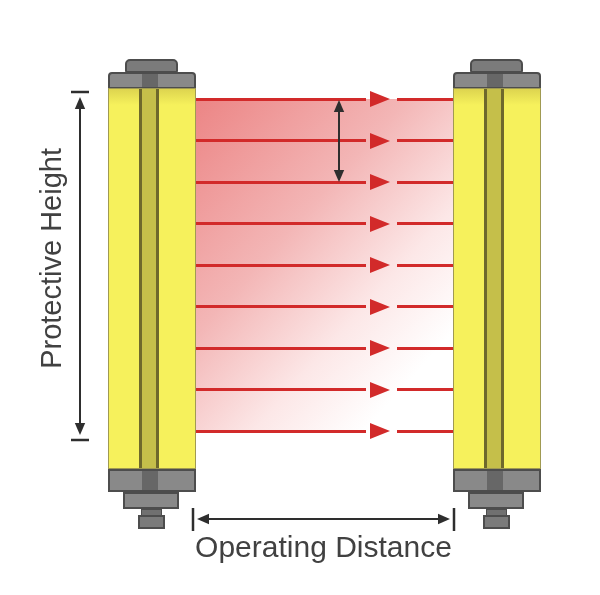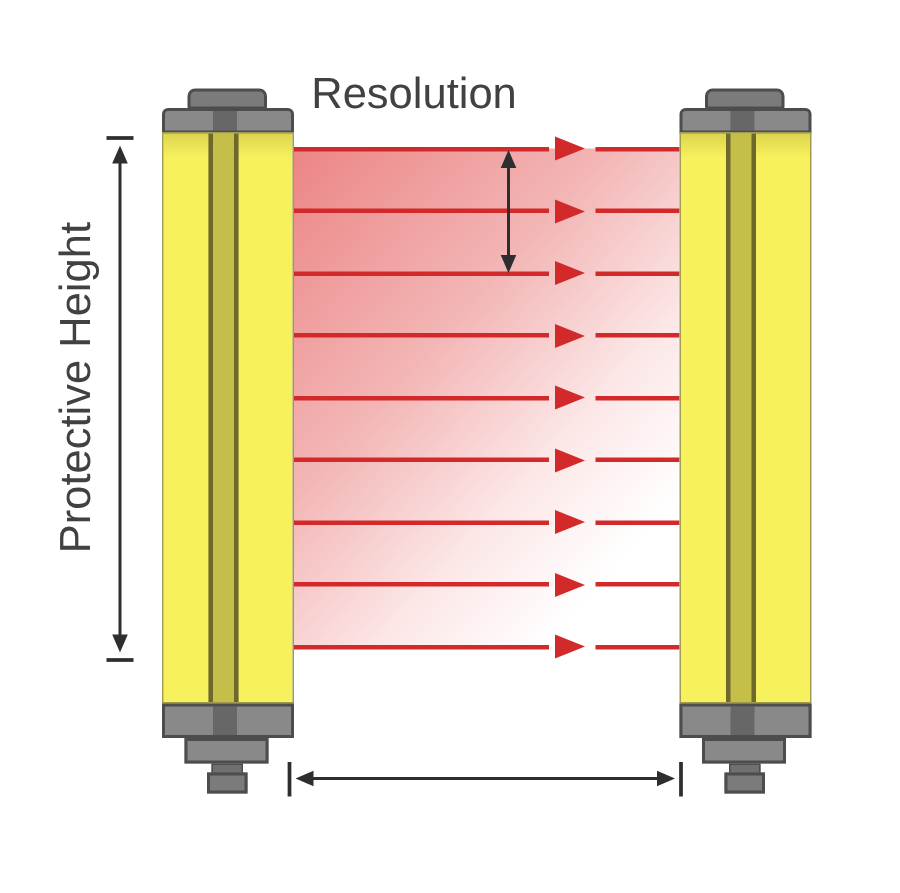--- a/index.html
+++ b/index.html
@@ -201,21 +201,20 @@
       <div class="strip"></div>
     </div>
     <div class="band band-bottom">
       <div class="seam"></div>
     </div>
     <div class="block-mid"></div>
     <div class="neck"></div>
     <div class="foot"></div>
   </div>
 
-  <div class="label label-resolution">Resolution</div>
   <svg class="dim-arrow res-arrow" width="18" height="84" viewBox="0 0 18 84">
     <line x1="9" y1="8" x2="9" y2="76" stroke="currentColor" stroke-width="2"></line>
     <polygon points="9,1 3.8,13 14.2,13" fill="currentColor"></polygon>
     <polygon points="9,83 3.8,71 14.2,71" fill="currentColor"></polygon>
   </svg>
 
   <div class="vlabel-wrap">
     <span class="vlabel">Protective Height</span>
   </div>
   <svg class="dim-arrow ph-arrow" width="24" height="356" viewBox="0 0 24 356">
@@ -226,14 +225,15 @@
     <polygon points="12,347 6.8,335 17.2,335" fill="currentColor"></polygon>
   </svg>
 
   <svg class="dim-arrow od-arrow" width="275" height="30" viewBox="0 0 275 30">
     <line x1="7" y1="4" x2="7" y2="27" stroke="currentColor" stroke-width="2.5"></line>
     <line x1="268" y1="4" x2="268" y2="27" stroke="currentColor" stroke-width="2.5"></line>
     <line x1="16" y1="15" x2="259" y2="15" stroke="currentColor" stroke-width="2"></line>
     <polygon points="11,15 23,9.8 23,20.2" fill="currentColor"></polygon>
     <polygon points="264,15 252,9.8 252,20.2" fill="currentColor"></polygon>
   </svg>
+  <div class="label label-operating">Operating Distance</div>
 
 </div>
 
 </body></html>

